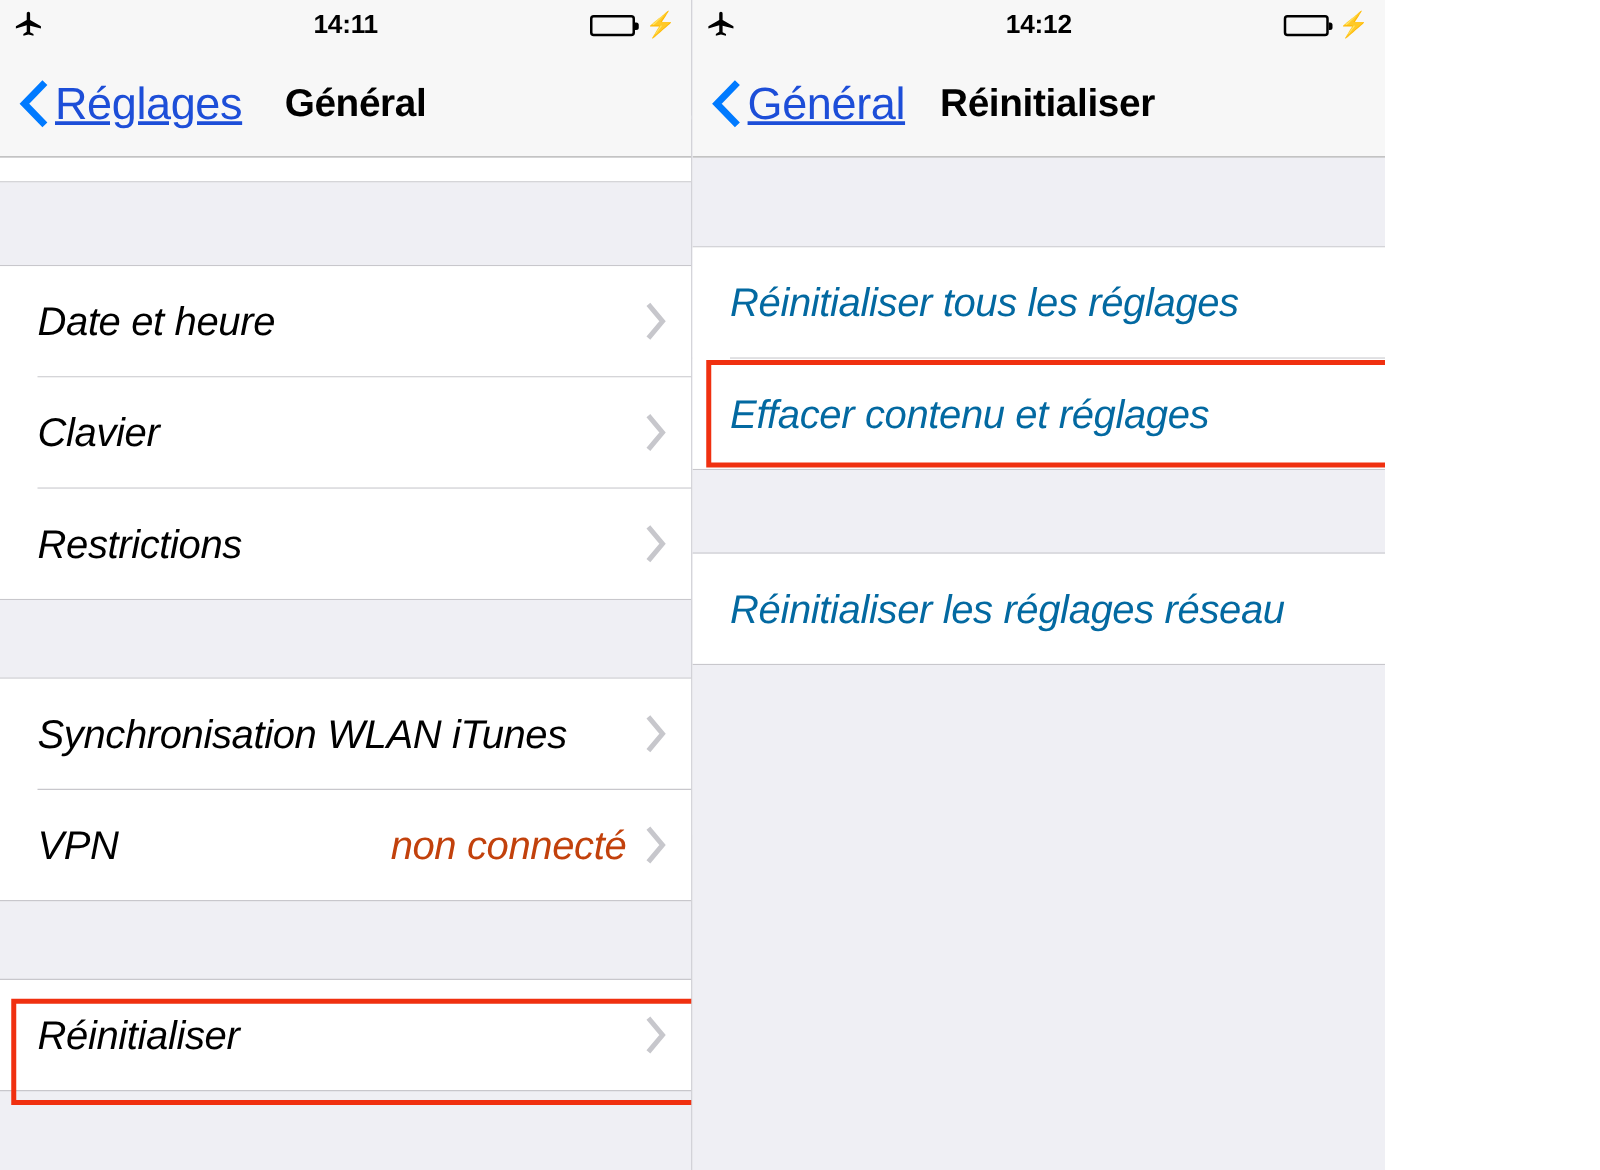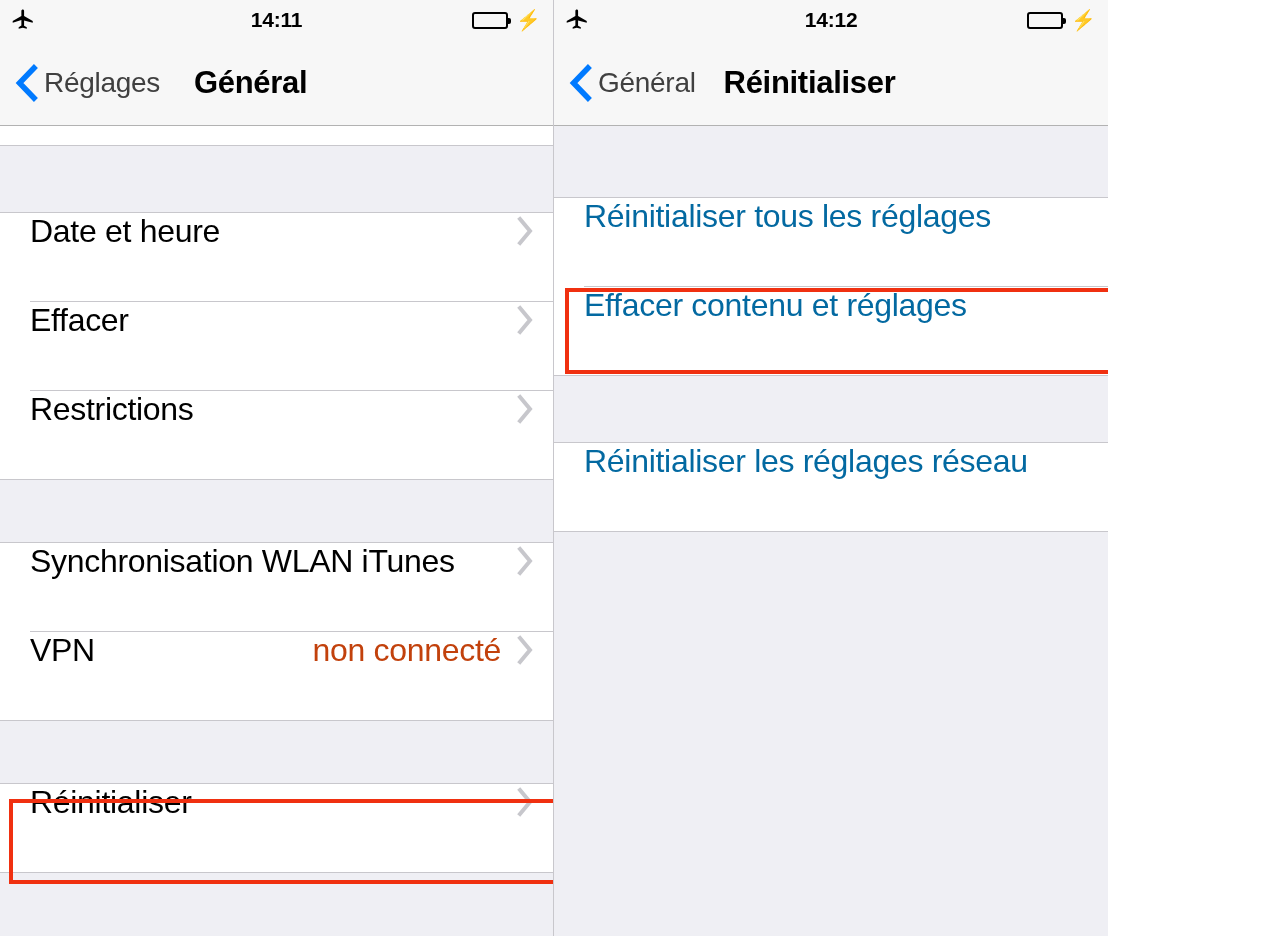--- a/index.html
+++ b/index.html
@@ -67,23 +67,24 @@
   }
   .nav-back {
     display: flex;
     align-items: center;
     gap: 4px;
     padding-left: 14px;
     cursor: pointer;
   }
   .chev-back { width: 26px; height: 40px; display:block; }
   .nav-back-label {
-    font-size: 28px;
-    color: #404040;
-    letter-spacing: -0.3px;
+    font-size: 36px;
+    color: #1d4ed8;
+    letter-spacing: -0.3px;
+    text-decoration: underline;
   }
   .nav-title {
     font-size: 31px;
     font-weight: bold;
     color: #000;
     margin-left: 34px;
     letter-spacing: -0.3px;
   }
   .panel.right .nav-title { margin-left: 28px; }
 
@@ -117,24 +118,25 @@
   .gap { background: #efeff4; }
   .group {
     background: #ffffff;
     border-top: 1px solid #c8c7cc;
     border-bottom: 1px solid #c8c7cc;
     position: relative;
   }
   .row {
     height: 88px;
     display: flex;
-    align-items: flex-start;
+    align-items: center;
     padding: 0 16px 0 30px;
     background: #ffffff;
     cursor: pointer;
+    font-style: italic;
   }
   .row-sep {
     height: 1px;
     background: #c8c7cc;
     margin-left: 30px;
   }
   .row-label {
     font-size: 32px;
     color: #000;
     letter-spacing: -0.3px;
@@ -224,21 +226,21 @@
         <div class="row">
           <span class="row-label">Date et heure</span>
           <span class="chev-right">
             <svg viewBox="0 0 22 36">
                 <path d="M5 6 L15 18 L5 30" fill="none" stroke="#c7c7cc" stroke-width="4" stroke-linecap="square"></path>
               </svg>
           </span>
         </div>
         <div class="row-sep"></div>
         <div class="row">
-          <span class="row-label">Effacer</span>
+          <span class="row-label">Clavier</span>
           <span class="chev-right">
             <svg viewBox="0 0 22 36">
                 <path d="M5 6 L15 18 L5 30" fill="none" stroke="#c7c7cc" stroke-width="4" stroke-linecap="square"></path>
               </svg>
           </span>
         </div>
         <div class="row-sep"></div>
         <div class="row">
           <span class="row-label">Restrictions</span>
           <span class="chev-right">

